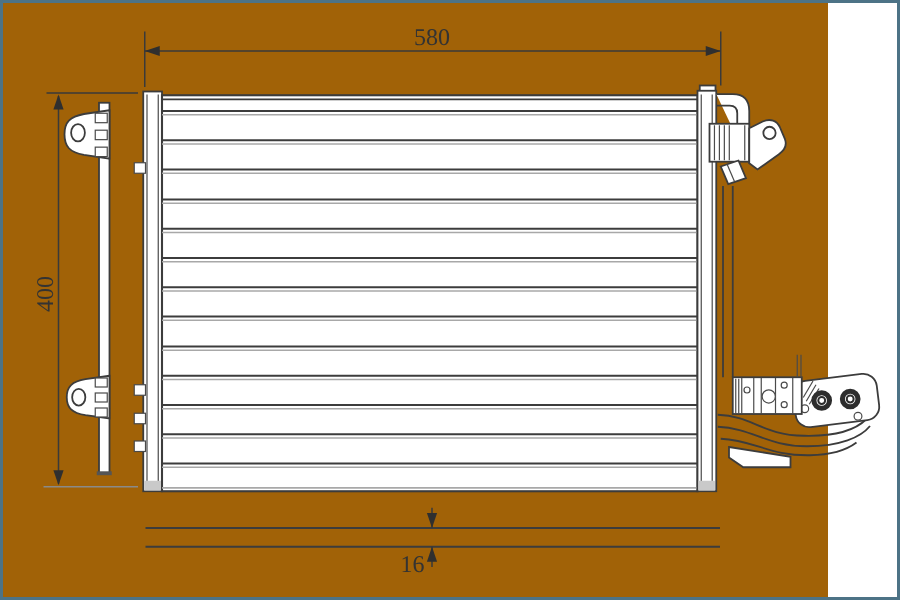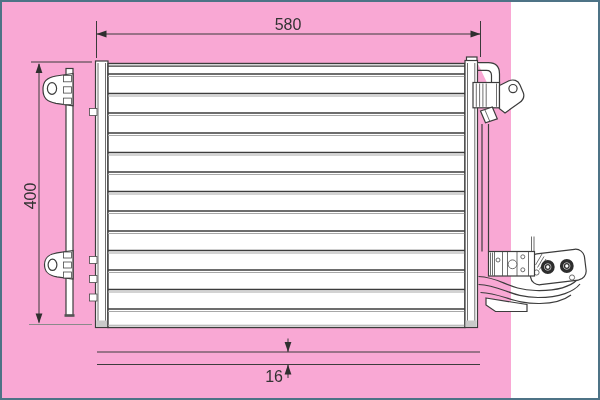--- a/index.html
+++ b/index.html
@@ -1,17 +1,17 @@
 <!DOCTYPE html>
 <html><head>
 <meta charset="utf-8">
 <style>
   html,body { margin:0; padding:0; background:#ffffff; }
-  .stage { width:511px; height:400px; position:relative; background:#f9a8d4;
-           font-family:Liberation Sans, sans-serif; }
+  .stage { width:552px; height:400px; position:relative; background:#a16207;
+           font-family:Liberation Serif, serif; }
   svg { display:block; }
   .ln    { stroke:#3c3c3c; stroke-width:1.2; fill:none; }
   .lnthk { stroke:#3c3c3c; stroke-width:1.4; fill:none; }
   .thin  { stroke:#4a4a4a; stroke-width:0.8; fill:none; }
   .gray  { stroke:#a8a8a8; stroke-width:1.1; fill:none; }
   .dgray { stroke:#8a8a8a; stroke-width:1.1; fill:none; }
   .wf    { fill:#ffffff; }
   .shade { fill:#c9c9c9; stroke:none; }
   .arrow { fill:#2f2f2f; stroke:none; }
   .dimln { stroke:#3a3a3a; stroke-width:1; fill:none; }

